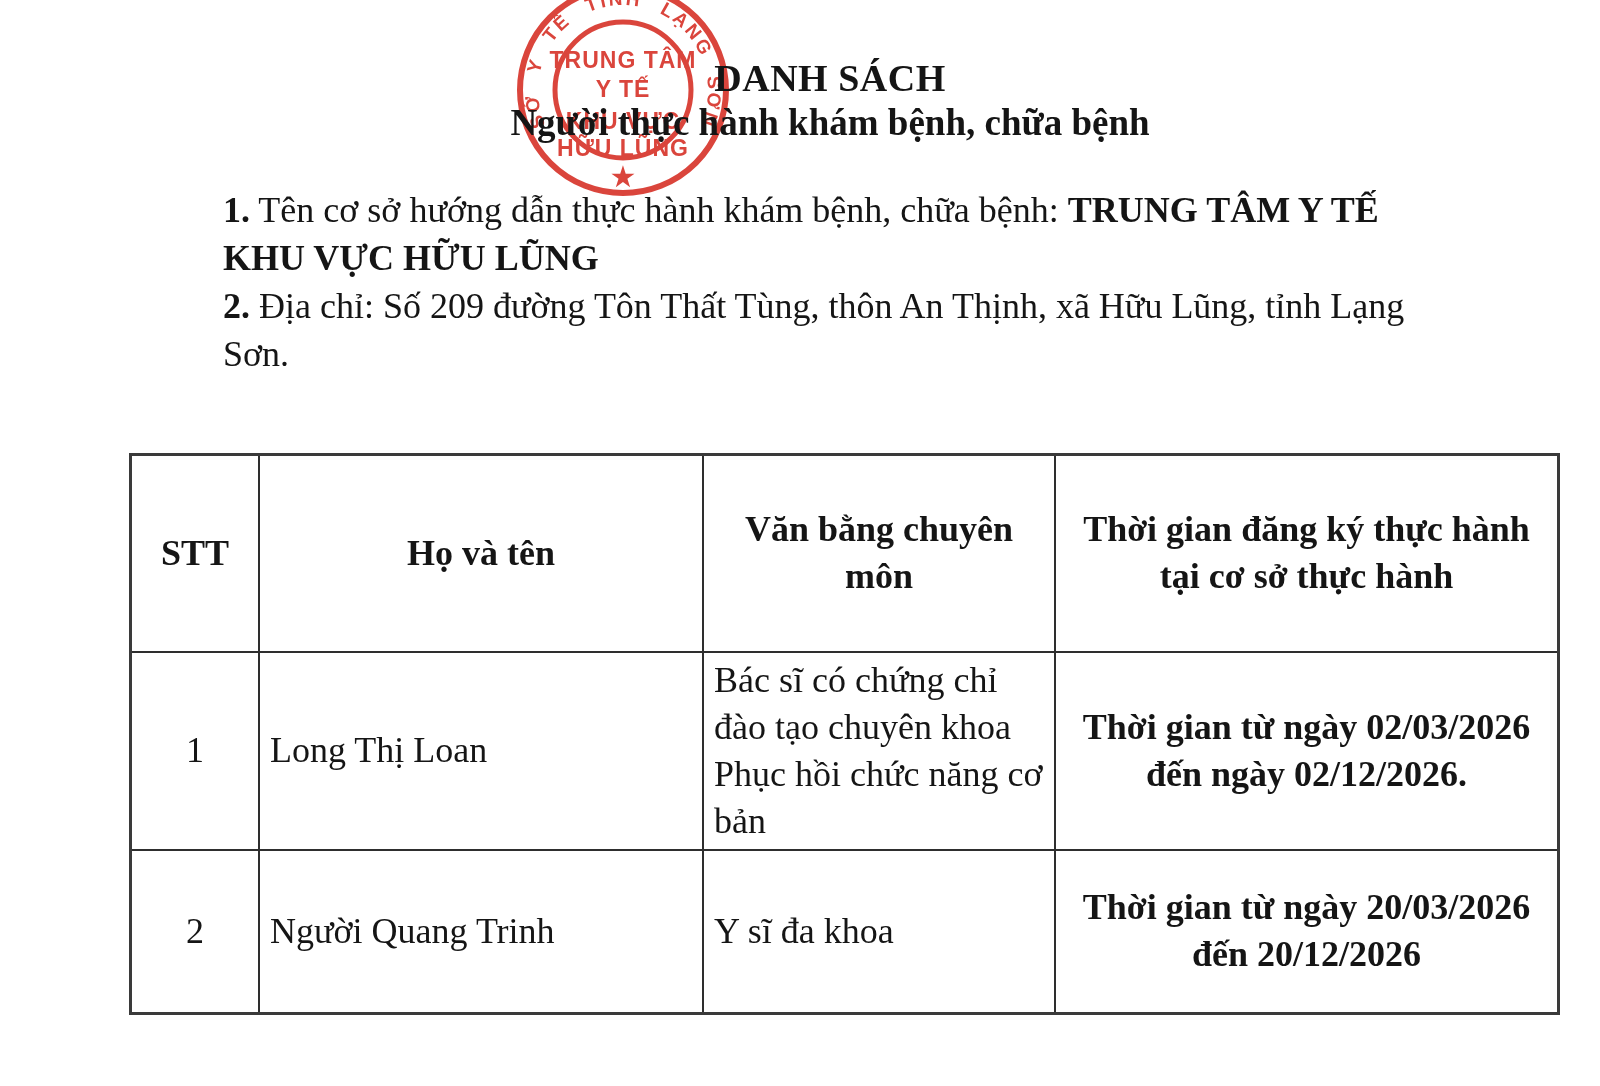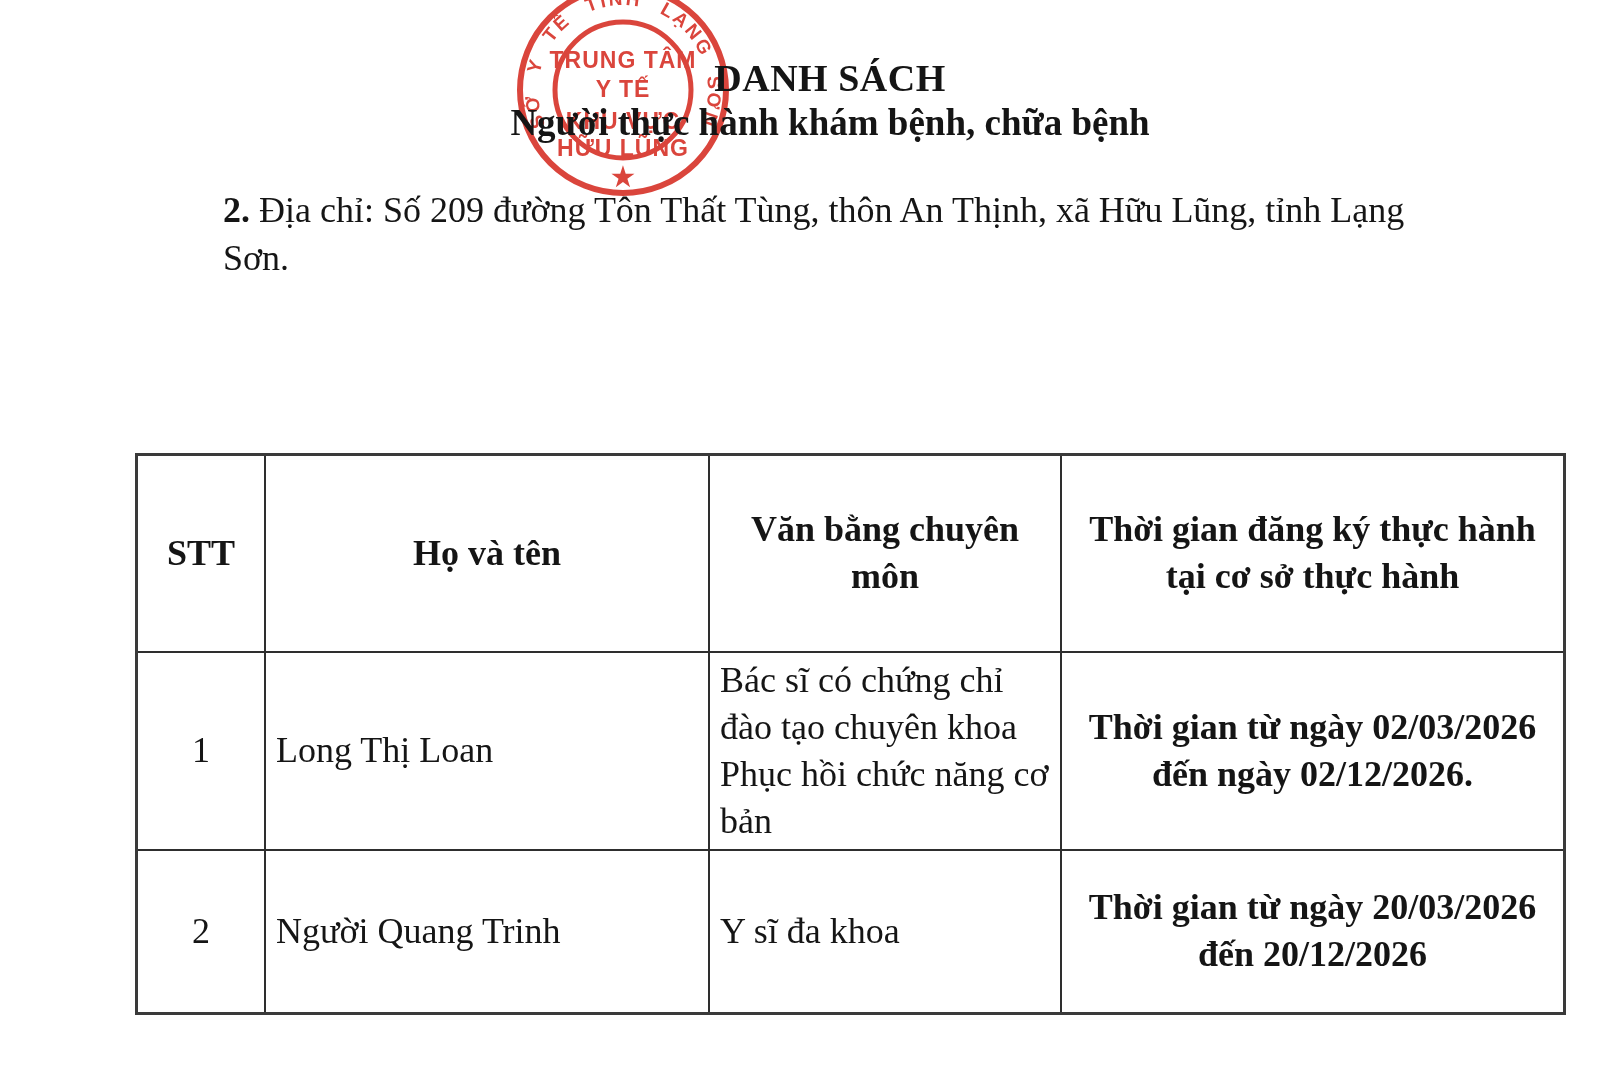--- a/index.html
+++ b/index.html
@@ -56,21 +56,21 @@
     font-size: 36px; line-height: 48px;
     z-index: 2;
   }
   .bodytext p { margin: 0; padding: 0; }
   .bodytext .num { font-weight: bold; }
   .bold { font-weight: bold; }
 
   
   table.practice {
     position: absolute;
-    left: 135px; top: 453px;
+    left: 129px; top: 453px;
     width: 1339px;
     border-collapse: collapse;
     table-layout: fixed;
     z-index: 2;
     font-size: 36px;
     line-height: 47px;
   }
   table.practice, table.practice td, table.practice th {
     border: 2px solid #2e2e2e;
   }
@@ -115,20 +115,21 @@
       <text class="star-glyph" x="115" y="212">★</text>
     </svg>
   </div>
 
   <div class="titles">
     <div class="doc-title">DANH SÁCH</div>
     <div class="doc-subtitle">Người thực hành khám bệnh, chữa bệnh</div>
   </div>
 
   <div class="bodytext">
+    <p><span class="num">1.</span><span> Tên cơ sở hướng dẫn thực hành khám bệnh, chữa bệnh: </span><span class="bold">TRUNG TÂM Y TẾ</span><br><span class="bold">KHU VỰC HỮU LŨNG</span></p>
     <p><span class="num">2.</span><span> Địa chỉ: Số 209 đường Tôn Thất Tùng, thôn An Thịnh, xã Hữu Lũng, tỉnh Lạng</span><br><span>Sơn.</span></p>
   </div>
 
   <table class="practice">
     <tbody>
         <tr class="hdr">
       <th style="width:106px;">STT</th>
       <th style="width:422px;">Họ và tên</th>
       <th style="width:330px;margin-left:16px;">Văn bằng chuyên môn</th>
       <th style="width:481px;margin-top:48px;">Thời gian đăng ký thực hành tại cơ sở thực hành</th>

